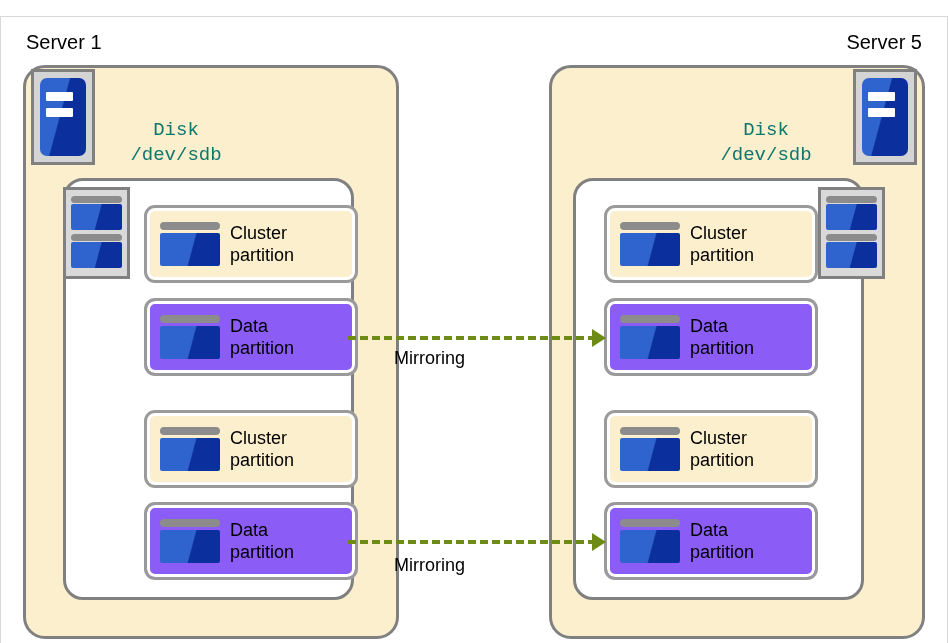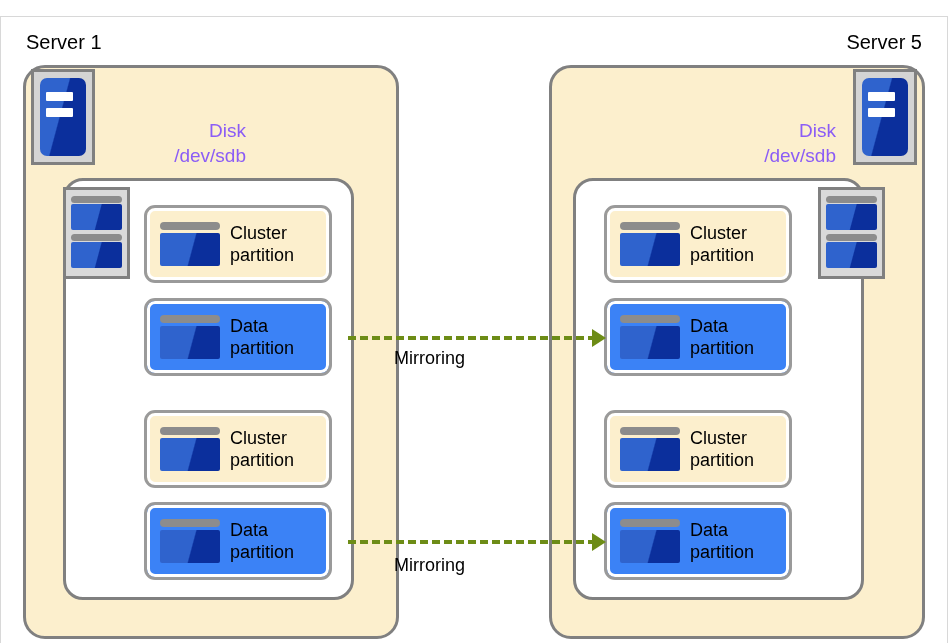--- a/index.html
+++ b/index.html
@@ -14,22 +14,22 @@
                 border-radius:22px;box-sizing:border-box;}
   #server1-panel{left:22px;top:48px;width:376px;height:574px;}
   #server2-panel{left:548px;top:48px;width:376px;height:574px;}
 
   
   .server-caption{position:absolute;font-size:20px;color:#000;white-space:nowrap;}
   #server1-caption{left:25px;top:14px;}
   #server2-caption{right:25px;top:14px;}
 
   
-  .disk-label{position:absolute;font-size:19px;color:#8b5cf6;line-height:25px;
-              text-align:right;white-space:pre-line;}
+  .disk-label{position:absolute;font-size:19px;color:#0f766e;line-height:25px;
+              text-align:center;white-space:pre-line;font-family:Liberation Mono, monospace;}
   #server1-disk-label{left:105px;top:101px;width:140px;}
   #server2-disk-label{left:695px;top:101px;width:140px;}
 
   
   .disk-box{position:absolute;background:#ffffff;border:3px solid #808080;
             border-radius:20px;box-sizing:border-box;}
   #server1-disk-box{left:62px;top:161px;width:291px;height:422px;}
   #server2-disk-box{left:572px;top:161px;width:291px;height:422px;}
 
   
@@ -51,26 +51,26 @@
   #server1-disk-icon{left:62px;top:170px;width:67px;height:92px;}
   #server2-disk-icon{left:817px;top:170px;width:67px;height:92px;}
   .disk-icon .platter{position:relative;width:100%;height:50%;box-sizing:border-box;}
   .disk-icon .cap{position:absolute;left:0;right:0;top:1px;height:7px;
                   background:#8c8c8c;border-radius:4px;}
   .disk-icon .body{position:absolute;left:0;right:0;top:9px;bottom:3px;
                    border-radius:2px;
                    background:linear-gradient(105deg,#2f63cd 0%,#2f63cd 52%,#0b2f9c 54%,#0b2f9c 100%);}
 
   
-  .partition{position:absolute;width:188px;height:78px;box-sizing:border-box;
+  .partition{position:absolute;width:214px;height:78px;box-sizing:border-box;
              border:3px solid #9a9a9a;border-radius:11px;
              box-shadow:0 0 0 3px #ffffff inset;
              display:flex;align-items:center;}
   .partition.cluster{background:#fcefcd;}
-  .partition.data{background:#3b82f6;}
+  .partition.data{background:#8b5cf6;}
   .partition .pic{position:relative;width:60px;height:44px;flex:0 0 60px;
                   margin-left:13px;}
   .partition .pic .cap{position:absolute;left:0;right:0;top:0;height:8px;
                        background:#8c8c8c;border-radius:4px;}
   .partition .pic .body{position:absolute;left:0;right:0;top:11px;bottom:0;
                         border-radius:2px;
                         background:linear-gradient(105deg,#2f63cd 0%,#2f63cd 52%,#0b2f9c 54%,#0b2f9c 100%);}
   .partition .ptext{margin-left:10px;font-size:18px;line-height:22px;color:#000;
                     white-space:pre-line;}
 

